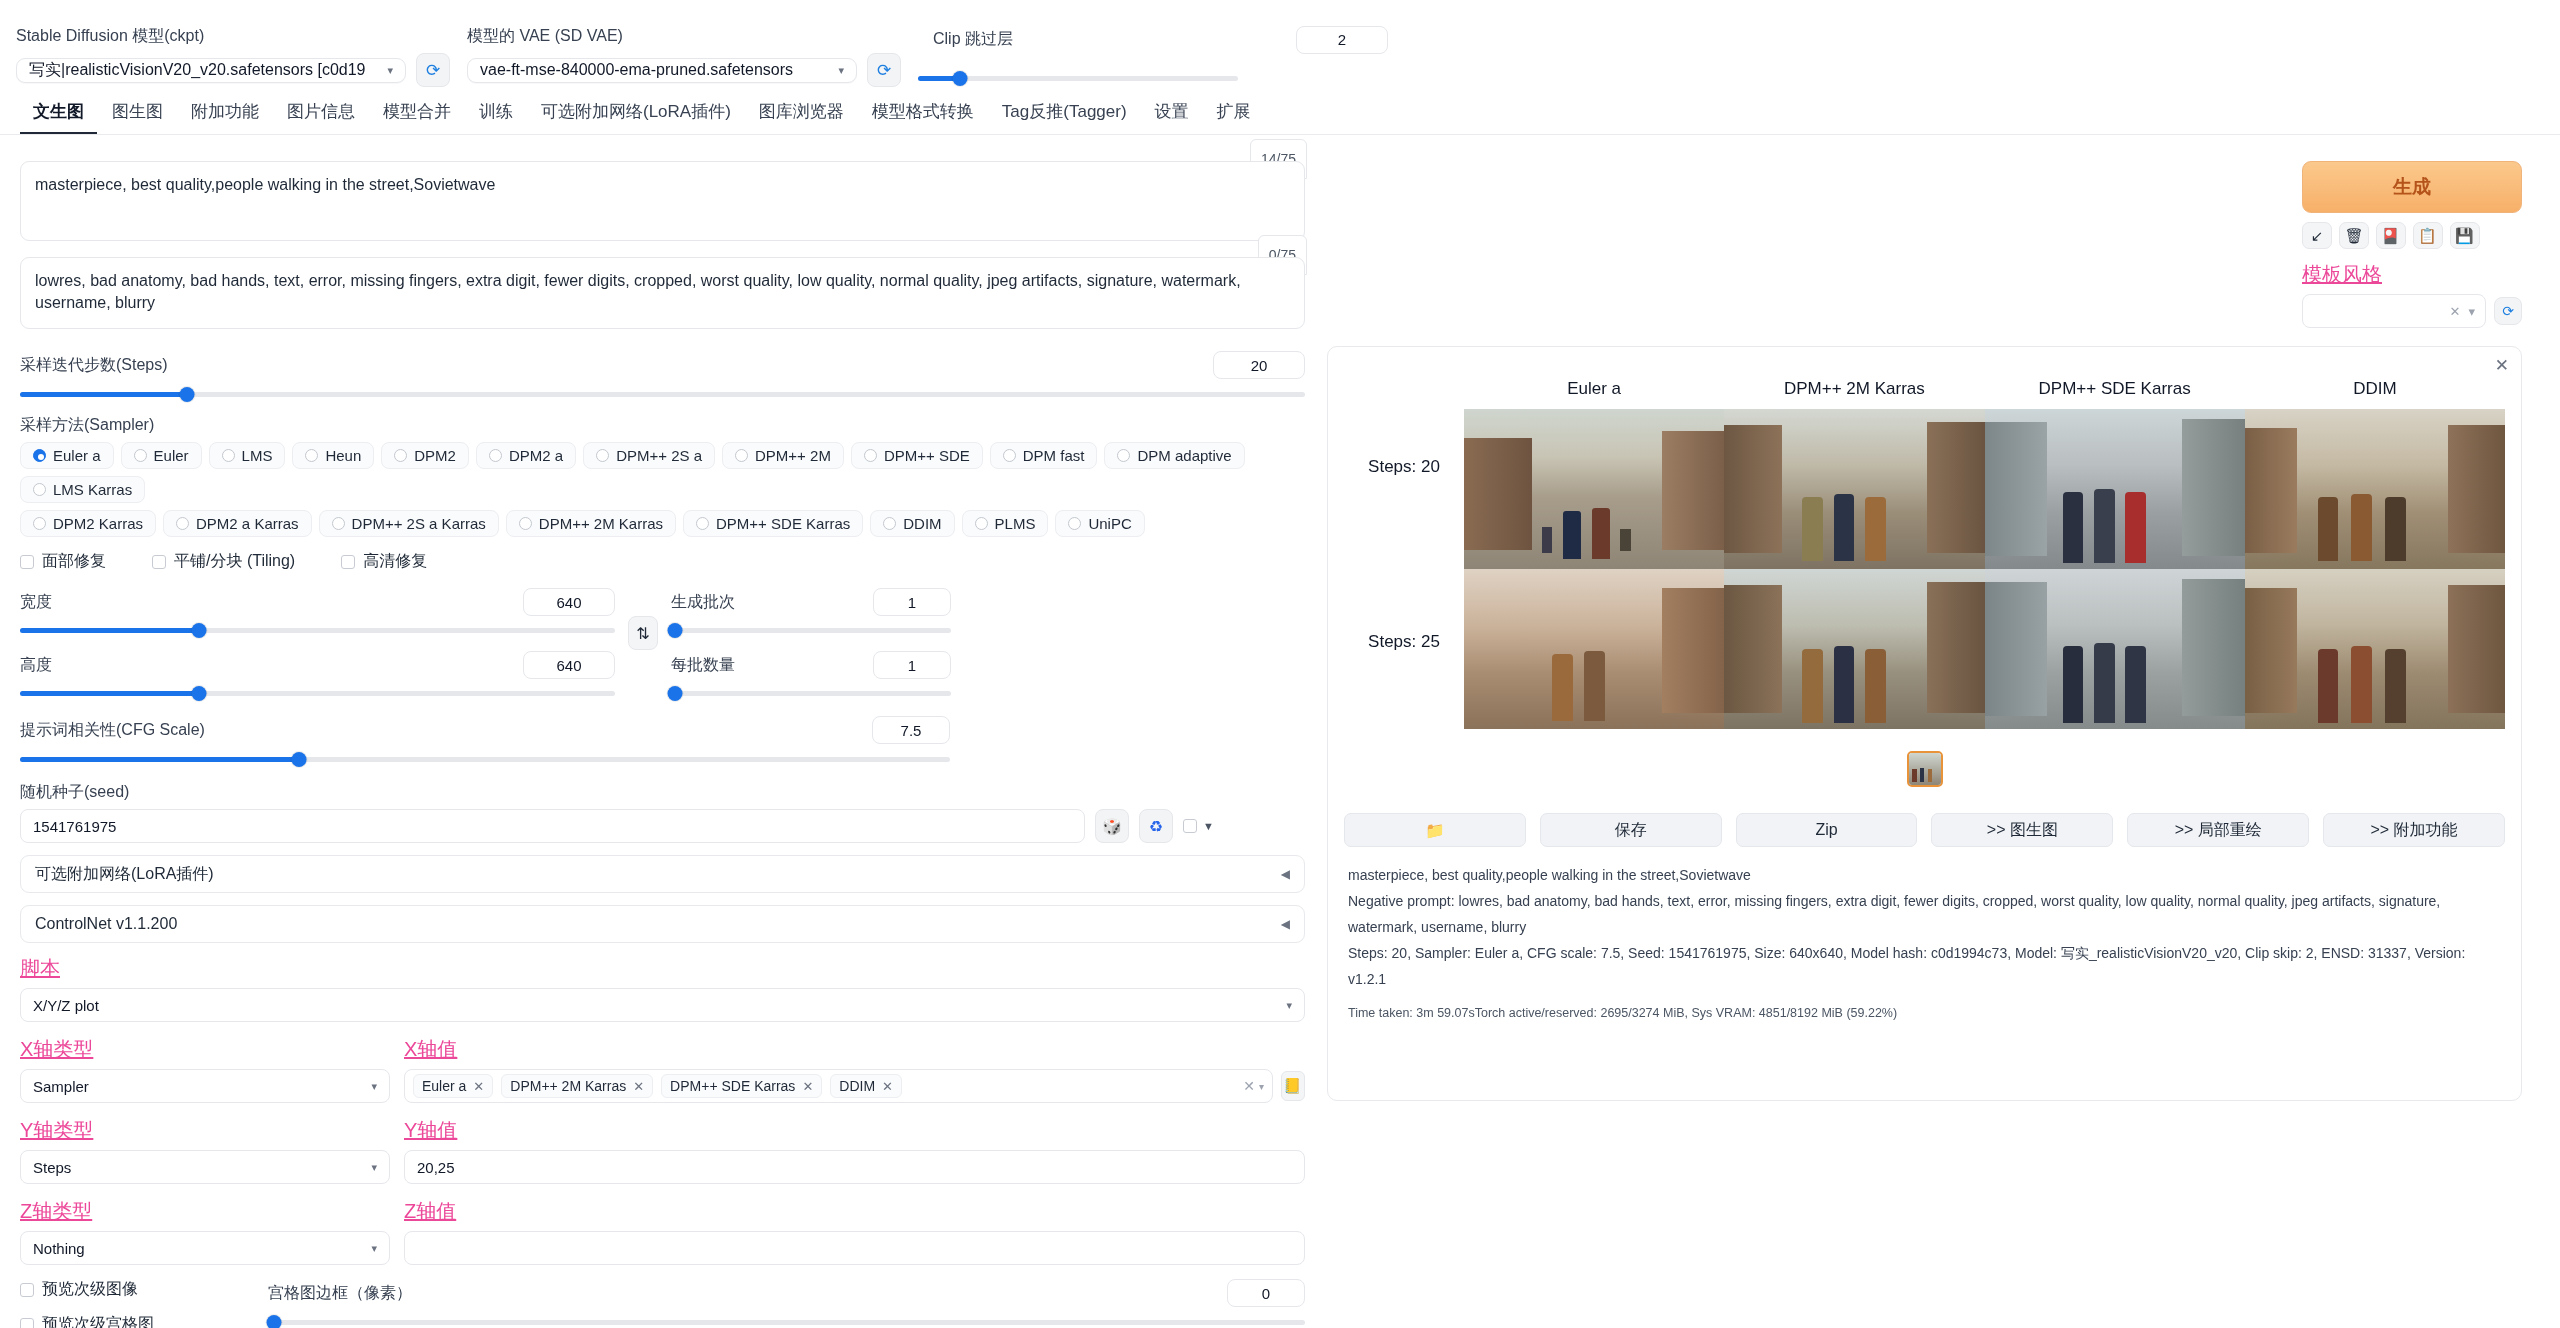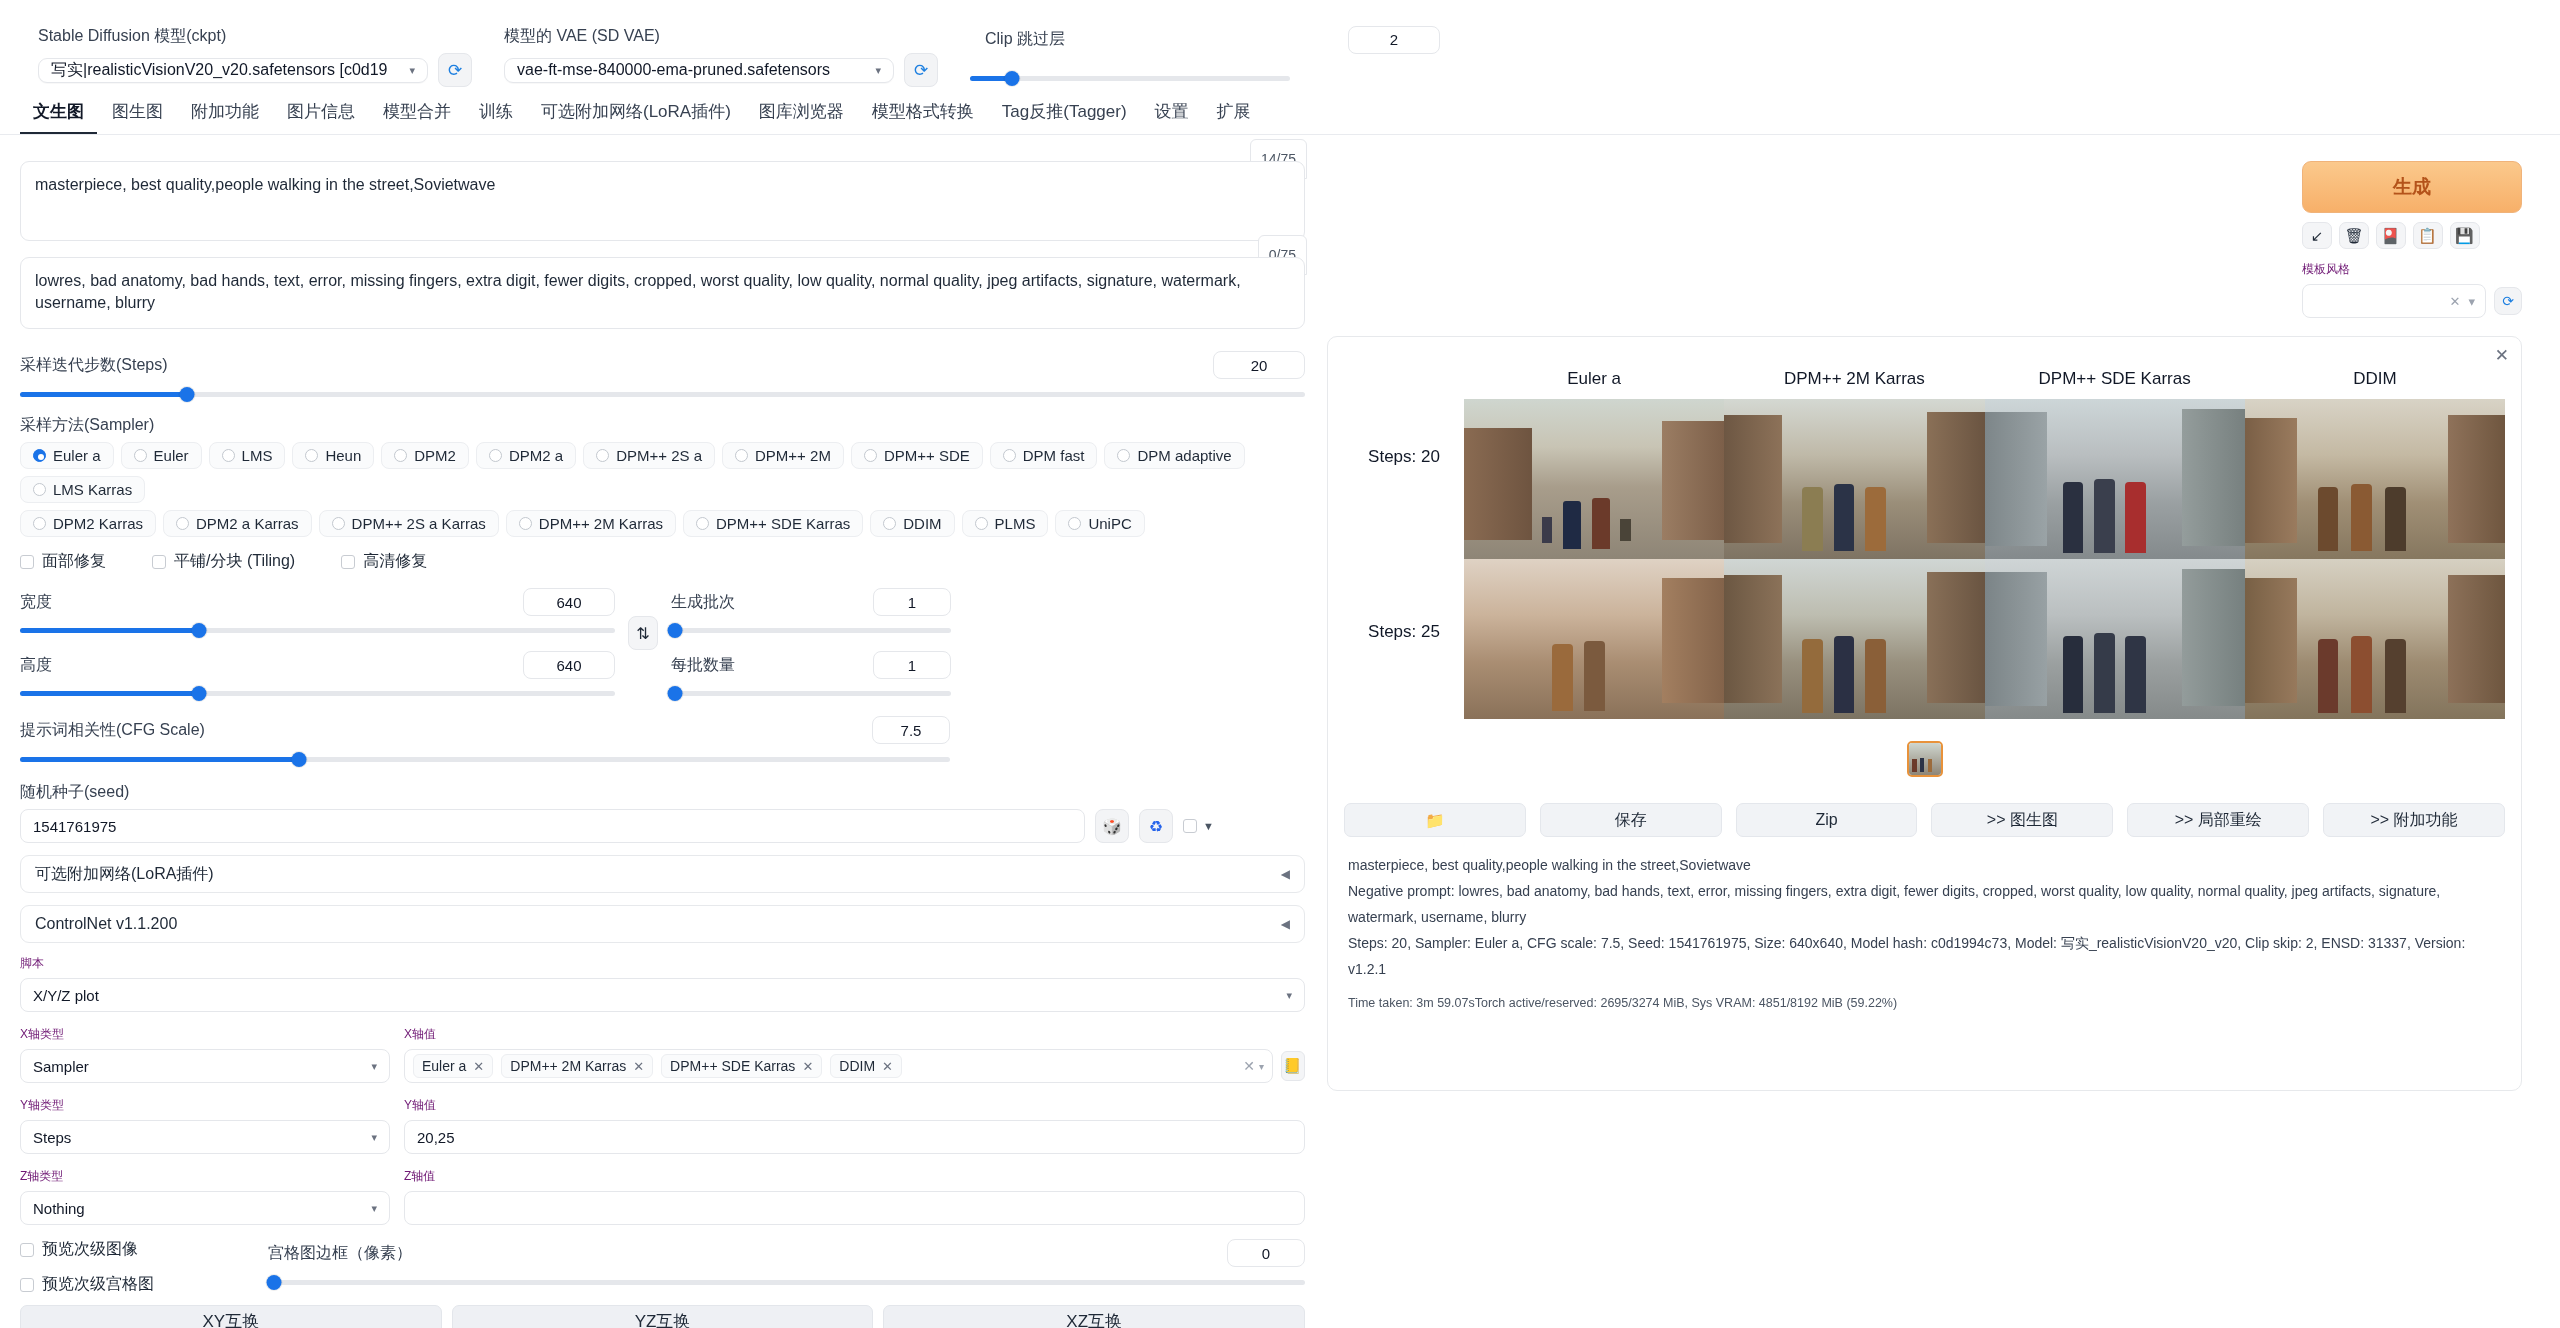--- a/index.html
+++ b/index.html
@@ -7,24 +7,24 @@
   body {
     width:2560px; height:1328px;
     background:#ffffff;
     font-family:"Liberation Sans","DejaVu Sans",sans-serif;
     font-size:17px;
     color:#1f2937;
     overflow:hidden;
     position:relative;
   }
   .label { font-size:16px; color:#374151; margin-bottom:6px; display:block; }
-  .label-sm { font-size:12px; color:#701a75; }
-
-  
-  #topbar { display:flex; align-items:flex-end; padding:14px 22px 0 38px; gap:21px; }
+  .label-sm { font-size:20px; color:#ec4899;text-decoration:underline; }
+
+  
+  #topbar { display:flex; align-items:flex-end; padding:14px 22px 0 16px; gap:6px; }
   .field-group { display:flex; flex-direction:column; }
   .row-inline { display:flex; align-items:center; gap:10px; }
   .select-box {
     height:25px; border:1px solid #e5e7eb; border-radius:9px; background:#fff;
     display:flex; align-items:center; padding:0 12px; font-size:16px;
     color:#111827; position:relative; box-shadow:0 1px 1px rgba(0,0,0,0.03);
   }
   .select-box .caret { position:absolute; right:12px; color:#6b7280; font-size:11px; }
   .select-box .txt { overflow:hidden; white-space:nowrap; text-overflow:clip; padding-right:22px; }
   .icon-btn {

